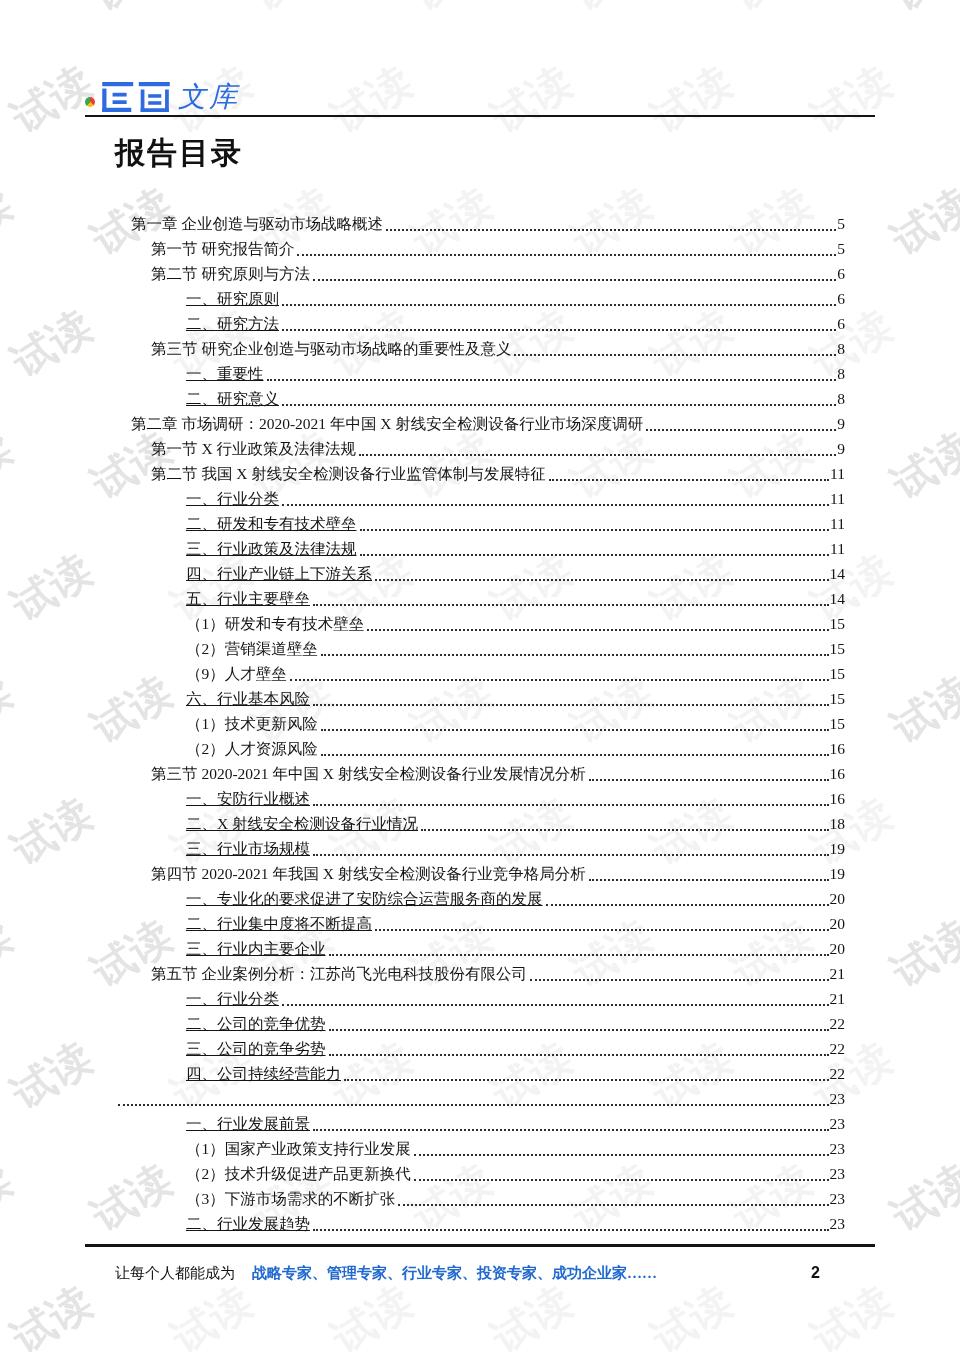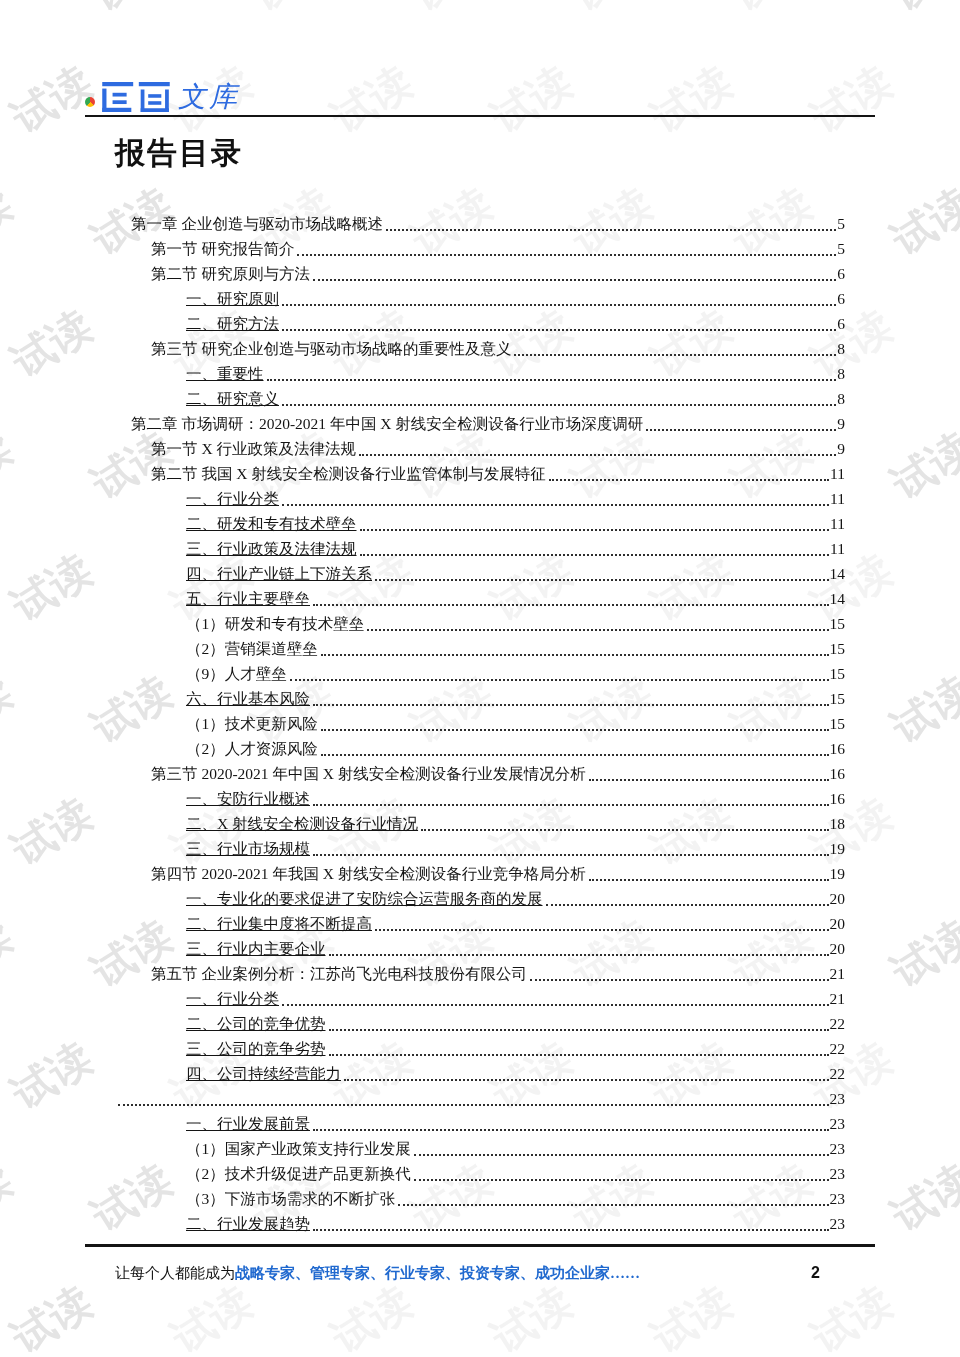--- a/index.html
+++ b/index.html
@@ -143,20 +143,21 @@
     right: 115px;
     top: 1261px;
     height: 26px;
     z-index: 2;
     font-size: 15px;
     color: #111111;
   }
   .slogan { white-space: nowrap; line-height: 24px; }
   .slogan .highlight {
     font-weight: 700;
+    padding-left: 17px;
   }
   .footer-page-number {
     position: absolute;
     right: 25px;
     top: 0;
     font-family: "Liberation Sans", "DejaVu Sans", sans-serif;
     font-size: 16px;
     font-weight: 700;
     color: #111111;
     line-height: 24px;

